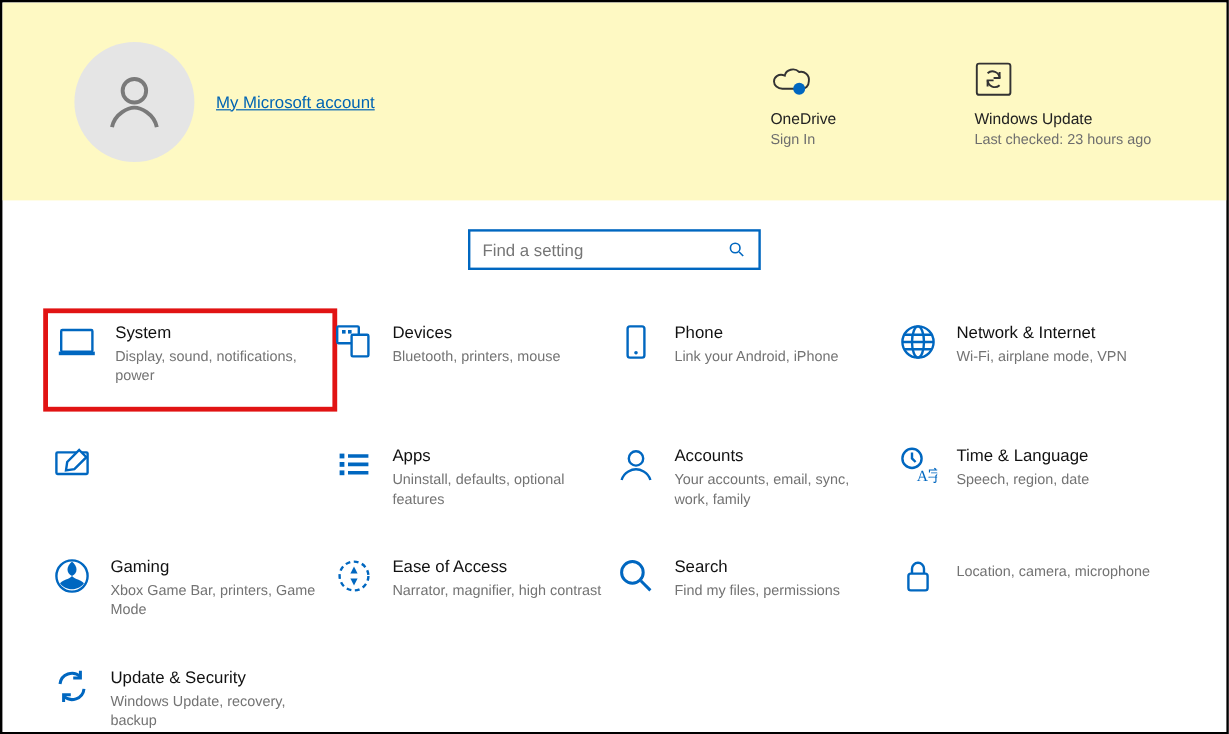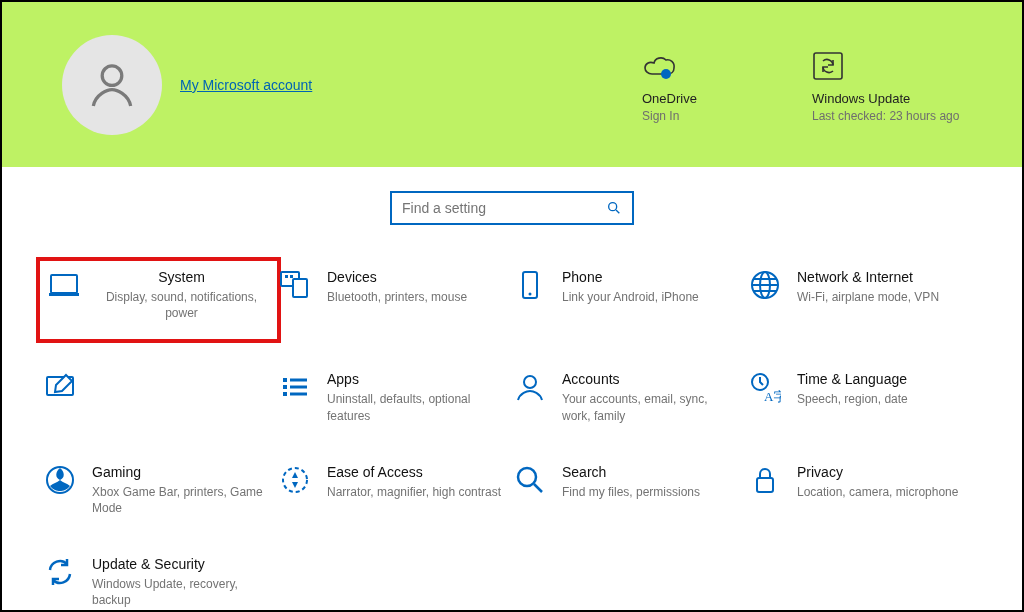--- a/index.html
+++ b/index.html
@@ -7,21 +7,21 @@
     font-family: "Segoe UI", Tahoma, sans-serif;
     background: #ffffff;
     color: #1b1b1b;
     width: 1024px;
     height: 612px;
     overflow: hidden;
     border: 2px solid #000;
   }
   
   .header {
-    background: #bef264;
+    background: #fef9c3;
     height: 165px;
     padding: 30px 40px 30px 60px;
     display: flex;
     align-items: center;
   }
   .avatar-wrap { display: flex; align-items: center; gap: 18px; flex: 0 0 auto; }
   .avatar {
     width: 100px; height: 100px; border-radius: 50%;
     background: #e5e5e5;
     display: flex; align-items: center; justify-content: center;
@@ -75,21 +75,20 @@
     color: #0067c0;
     display: flex; align-items: flex-start; justify-content: center;
   }
   .cat .c-body { flex: 1; padding-top: 0; }
   .cat .c-title { font-size: 14px; color: #111; }
   .cat .c-sub { font-size: 12px; color: #737373; margin-top: 4px; line-height: 1.35; max-width: 180px; }
   .highlighted {
     border: 4px solid #e11313;
     padding: 8px 10px 18px 6px;
     margin: -6px -4px -6px -6px;
-    text-align: center;
   }
   svg { display:block; }
 </style>
 </head>
 <body>
 
 <div class="header">
   <div class="avatar-wrap">
     <div class="avatar">
       <svg width="56" height="56" viewBox="0 0 24 24" fill="none" stroke="#7a7a7a" stroke-width="1.4">
@@ -325,21 +324,20 @@
         <div class="c-sub">Find my files, permissions</div>
       </div>
     </div>
     <div class="cat">
       <div class="c-icon">
         <svg width="32" height="32" viewBox="0 0 32 32">
           <use href="#ic-privacy"></use>
         </svg>
       </div>
       <div class="c-body">
-        <div class="c-title">Privacy</div>
         <div class="c-sub">Location, camera, microphone</div>
       </div>
     </div>
     <div class="cat">
       <div class="c-icon">
         <svg width="32" height="32" viewBox="0 0 32 32">
           <use href="#ic-updatecat"></use>
         </svg>
       </div>
       <div class="c-body">

